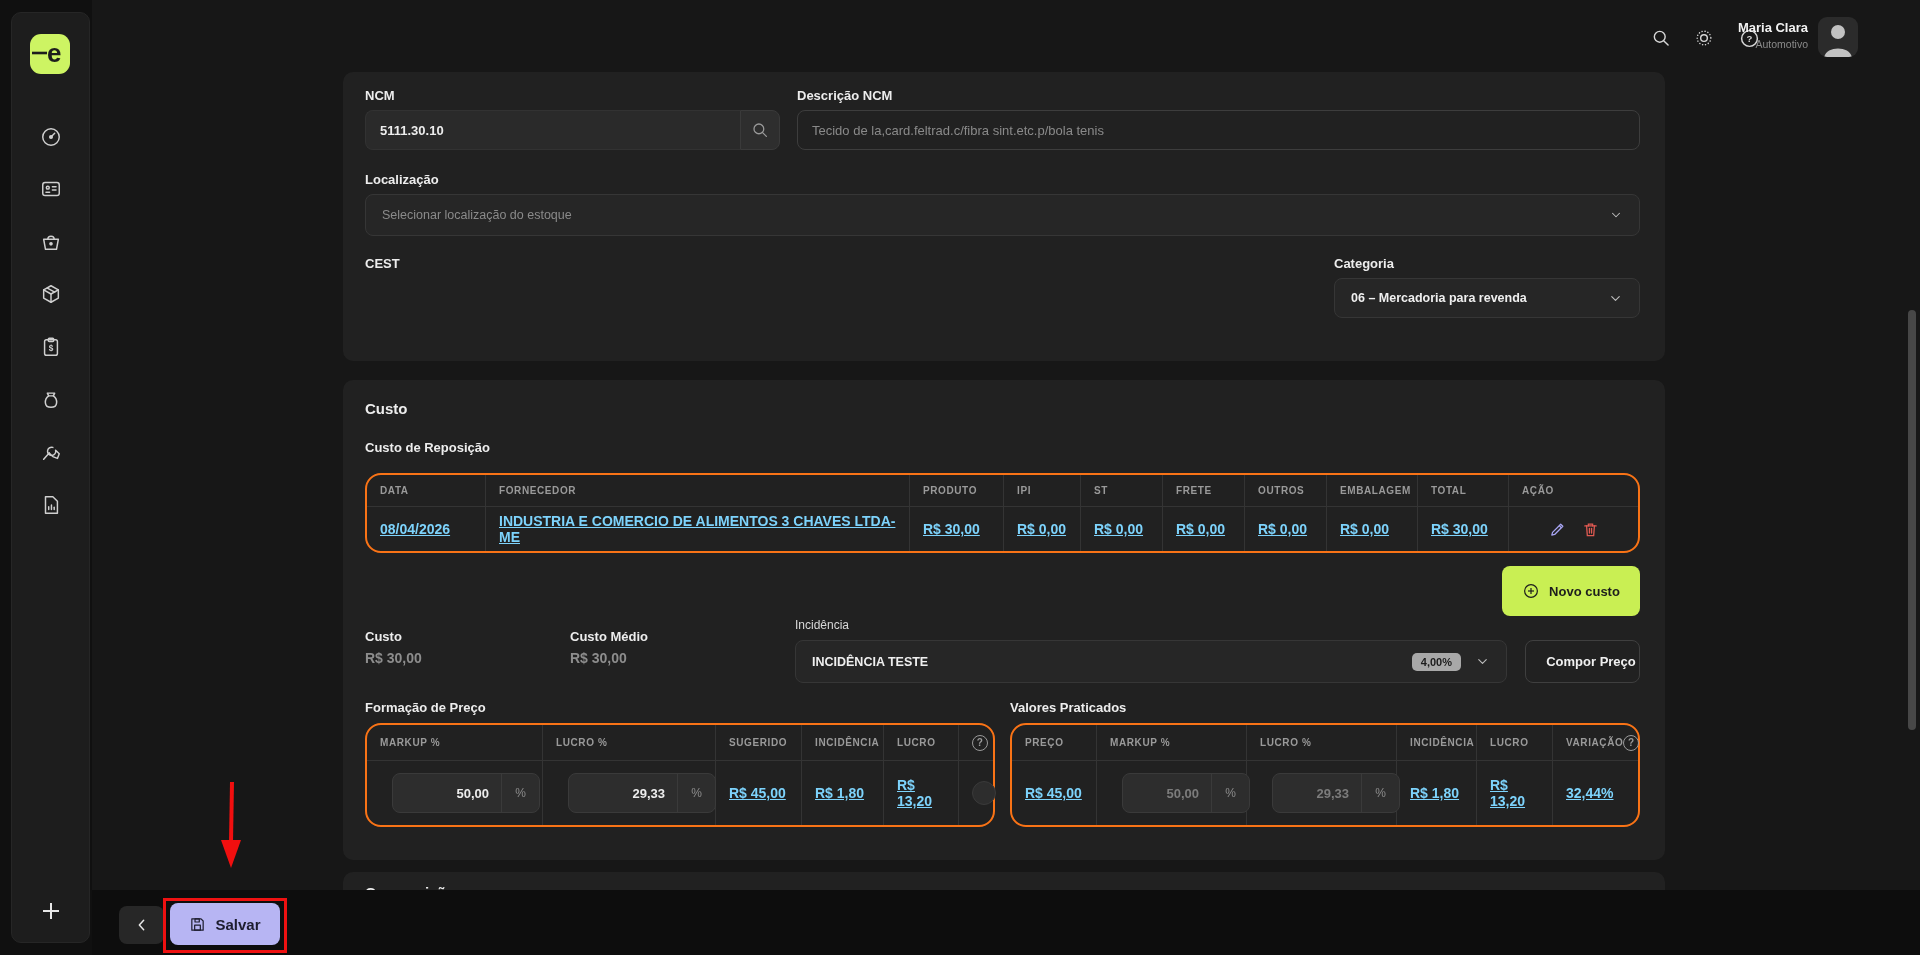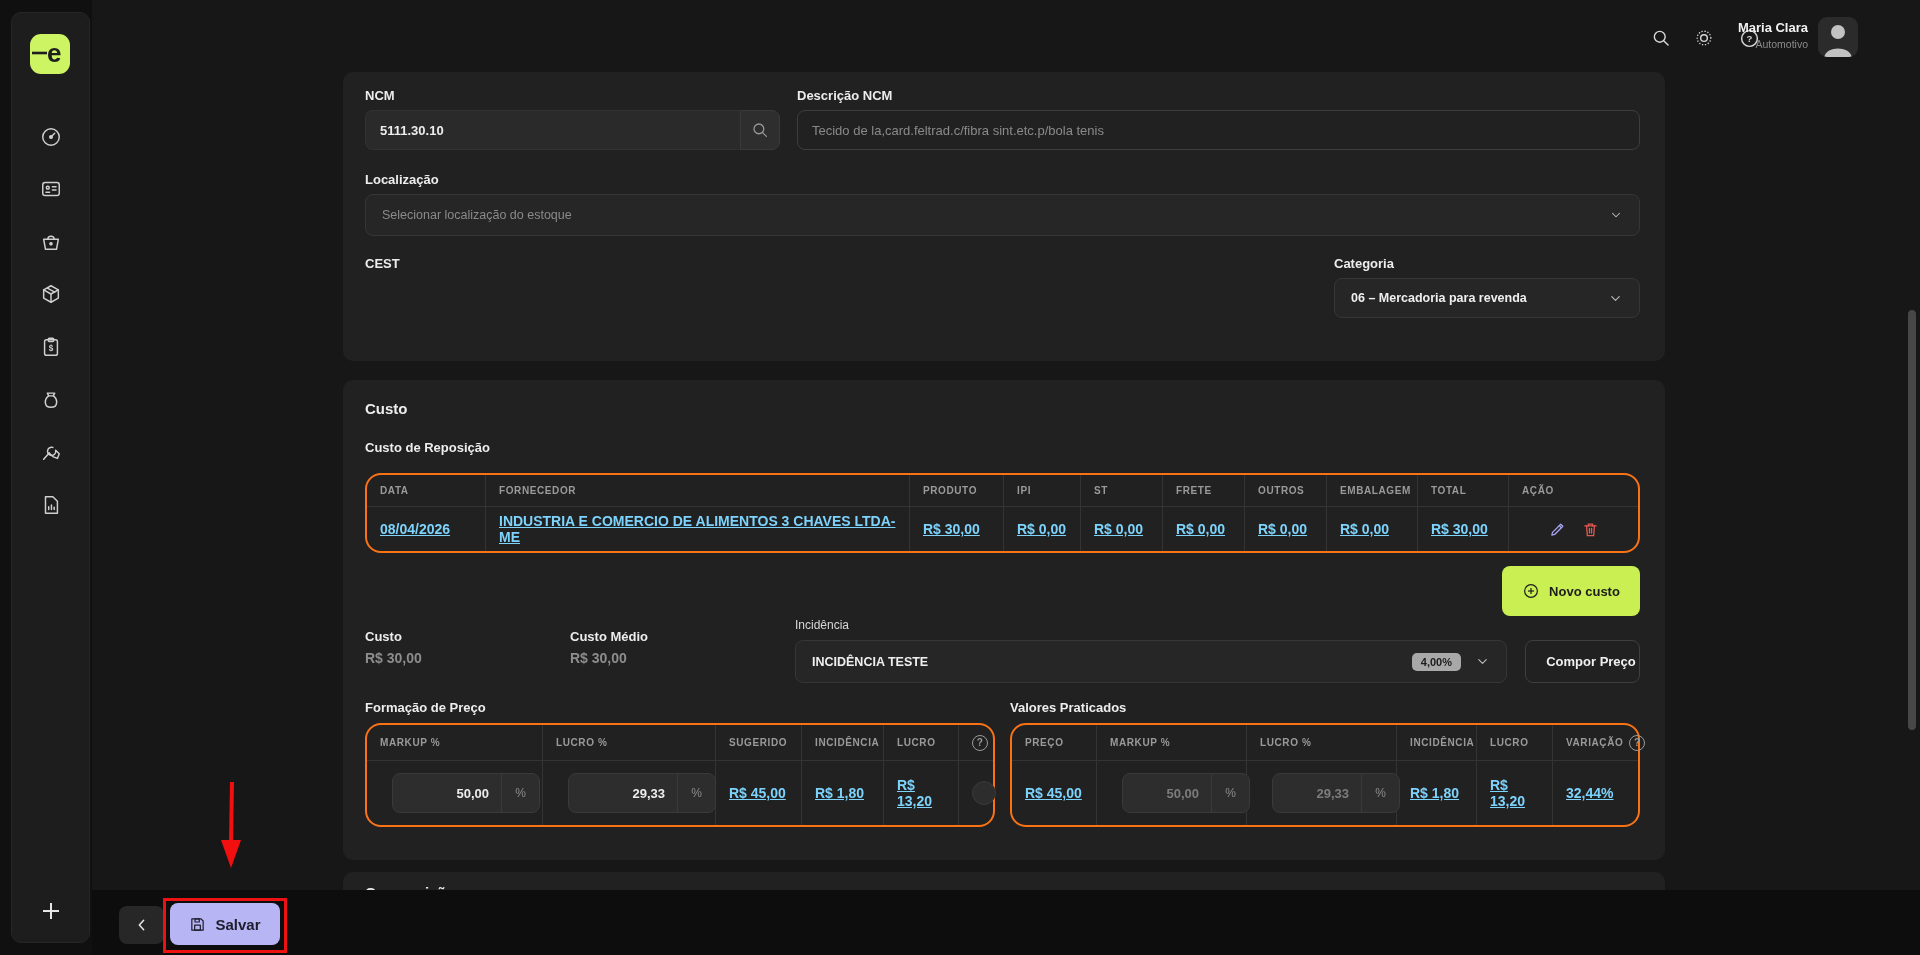--- a/index.html
+++ b/index.html
@@ -399,21 +399,21 @@
           </div>
         <div>
             <span>LUCRO %</span>
           </div>
         <div>
             <span>INCIDÊNCIA</span>
           </div>
         <div>
             <span>LUCRO</span>
           </div>
-        <div style="gap:6px;">
+        <div style="">
             <span>VARIAÇÃO</span>
             <span class="help-circle">?</span>
           </div>
       </div>
       <div class="trow" style="grid-template-columns:85px 150px 150px 80px 76px 1fr; height:64px;">
         <div class="tcell">R$ 45,00</div>
         <div>
           <div class="pct-input disabled" style="width:128px;">
             <input disabled="" value="50,00" style="">
             <span class="pct">%</span>

